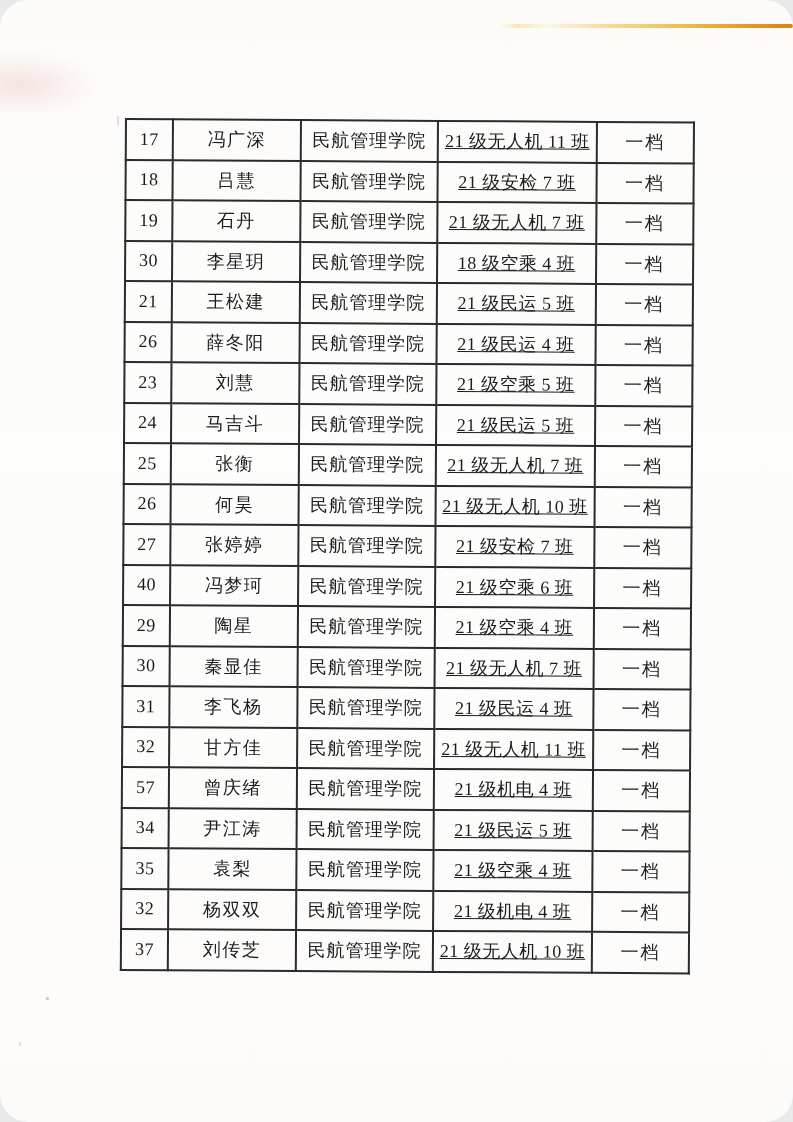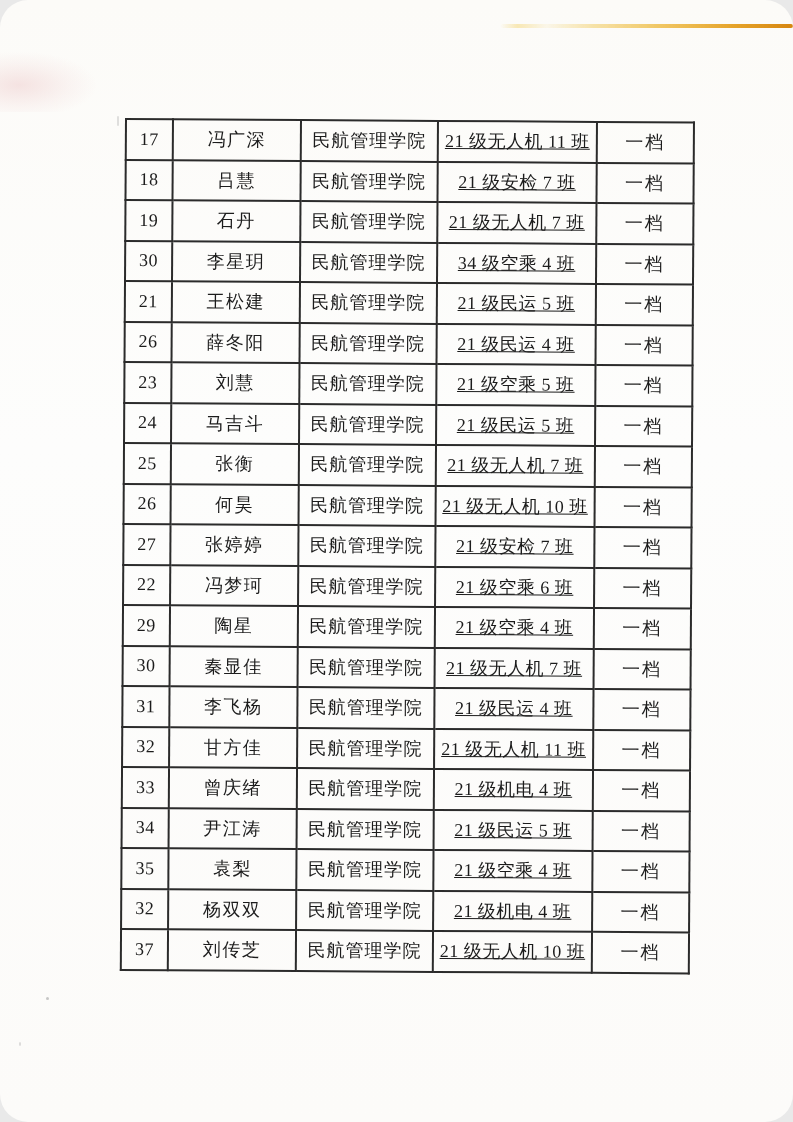--- a/index.html
+++ b/index.html
@@ -116,21 +116,21 @@
           <td class="col-no">19</td>
           <td class="col-name">石丹</td>
           <td class="col-college">民航管理学院</td>
           <td class="col-class_name">21 级无人机 7 班</td>
           <td class="col-grade">一档</td>
         </tr>
         <tr>
           <td class="col-no">30</td>
           <td class="col-name">李星玥</td>
           <td class="col-college">民航管理学院</td>
-          <td class="col-class_name">34 级空乘 4 班</td>
+          <td class="col-class_name">18 级空乘 4 班</td>
           <td class="col-grade">一档</td>
         </tr>
         <tr>
           <td class="col-no">21</td>
           <td class="col-name">王松建</td>
           <td class="col-college">民航管理学院</td>
           <td class="col-class_name">21 级民运 5 班</td>
           <td class="col-grade">一档</td>
         </tr>
         <tr>
@@ -169,21 +169,21 @@
           <td class="col-grade">一档</td>
         </tr>
         <tr>
           <td class="col-no">27</td>
           <td class="col-name">张婷婷</td>
           <td class="col-college">民航管理学院</td>
           <td class="col-class_name">21 级安检 7 班</td>
           <td class="col-grade">一档</td>
         </tr>
         <tr>
-          <td class="col-no">22</td>
+          <td class="col-no">40</td>
           <td class="col-name">冯梦珂</td>
           <td class="col-college">民航管理学院</td>
           <td class="col-class_name">21 级空乘 6 班</td>
           <td class="col-grade">一档</td>
         </tr>
         <tr>
           <td class="col-no">29</td>
           <td class="col-name">陶星</td>
           <td class="col-college">民航管理学院</td>
           <td class="col-class_name">21 级空乘 4 班</td>
@@ -204,21 +204,21 @@
           <td class="col-grade">一档</td>
         </tr>
         <tr>
           <td class="col-no">32</td>
           <td class="col-name">甘方佳</td>
           <td class="col-college">民航管理学院</td>
           <td class="col-class_name">21 级无人机 11 班</td>
           <td class="col-grade">一档</td>
         </tr>
         <tr>
-          <td class="col-no">33</td>
+          <td class="col-no">57</td>
           <td class="col-name">曾庆绪</td>
           <td class="col-college">民航管理学院</td>
           <td class="col-class_name">21 级机电 4 班</td>
           <td class="col-grade">一档</td>
         </tr>
         <tr>
           <td class="col-no">34</td>
           <td class="col-name">尹江涛</td>
           <td class="col-college">民航管理学院</td>
           <td class="col-class_name">21 级民运 5 班</td>

